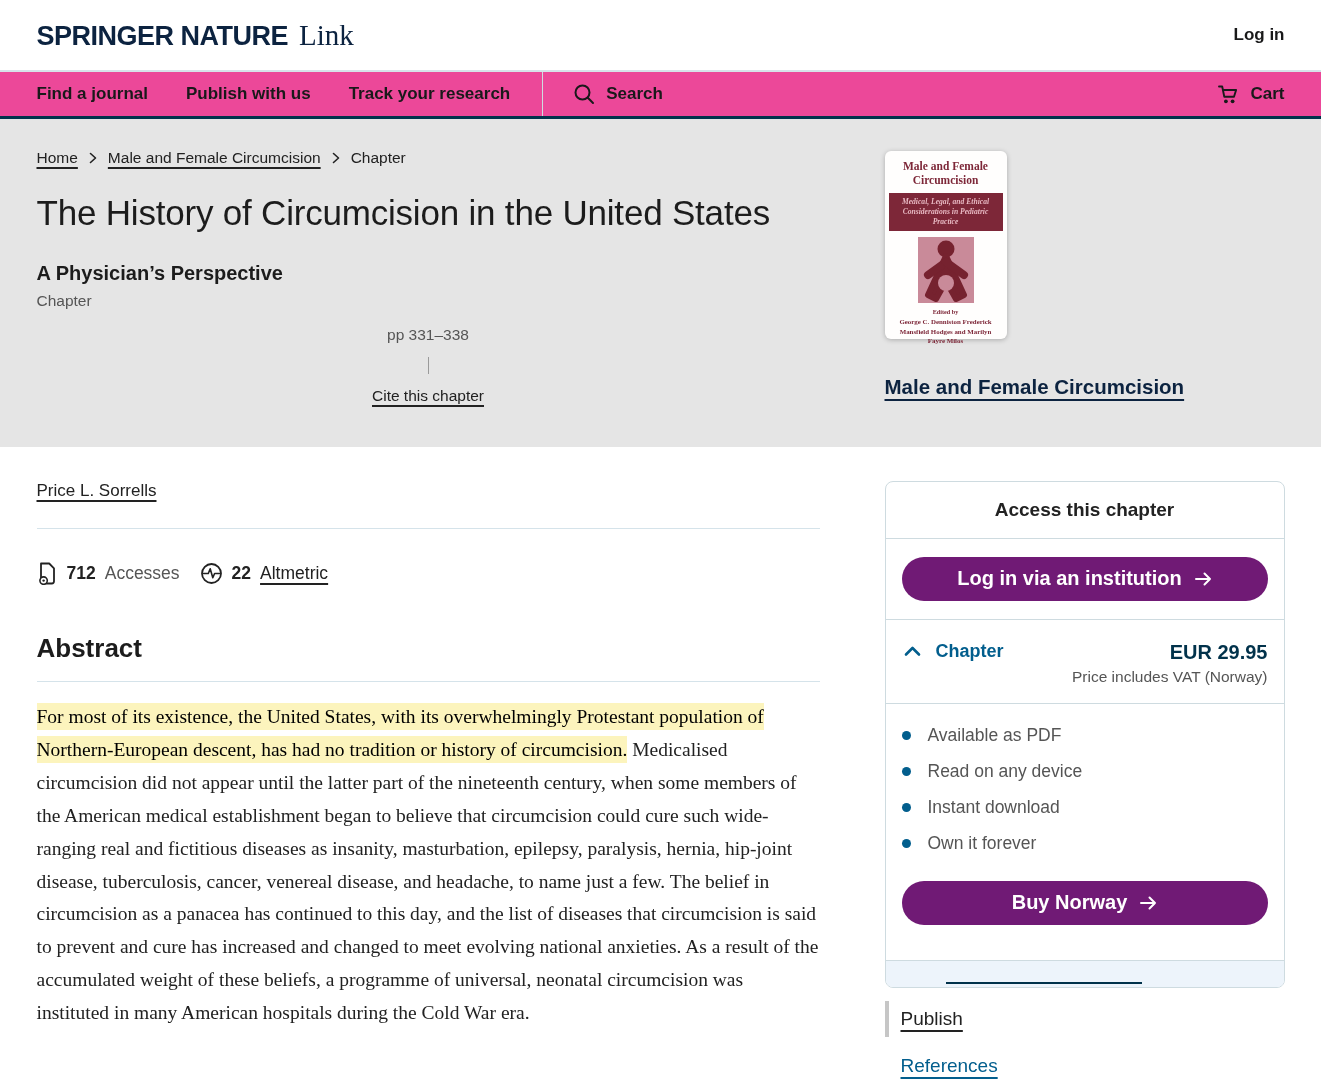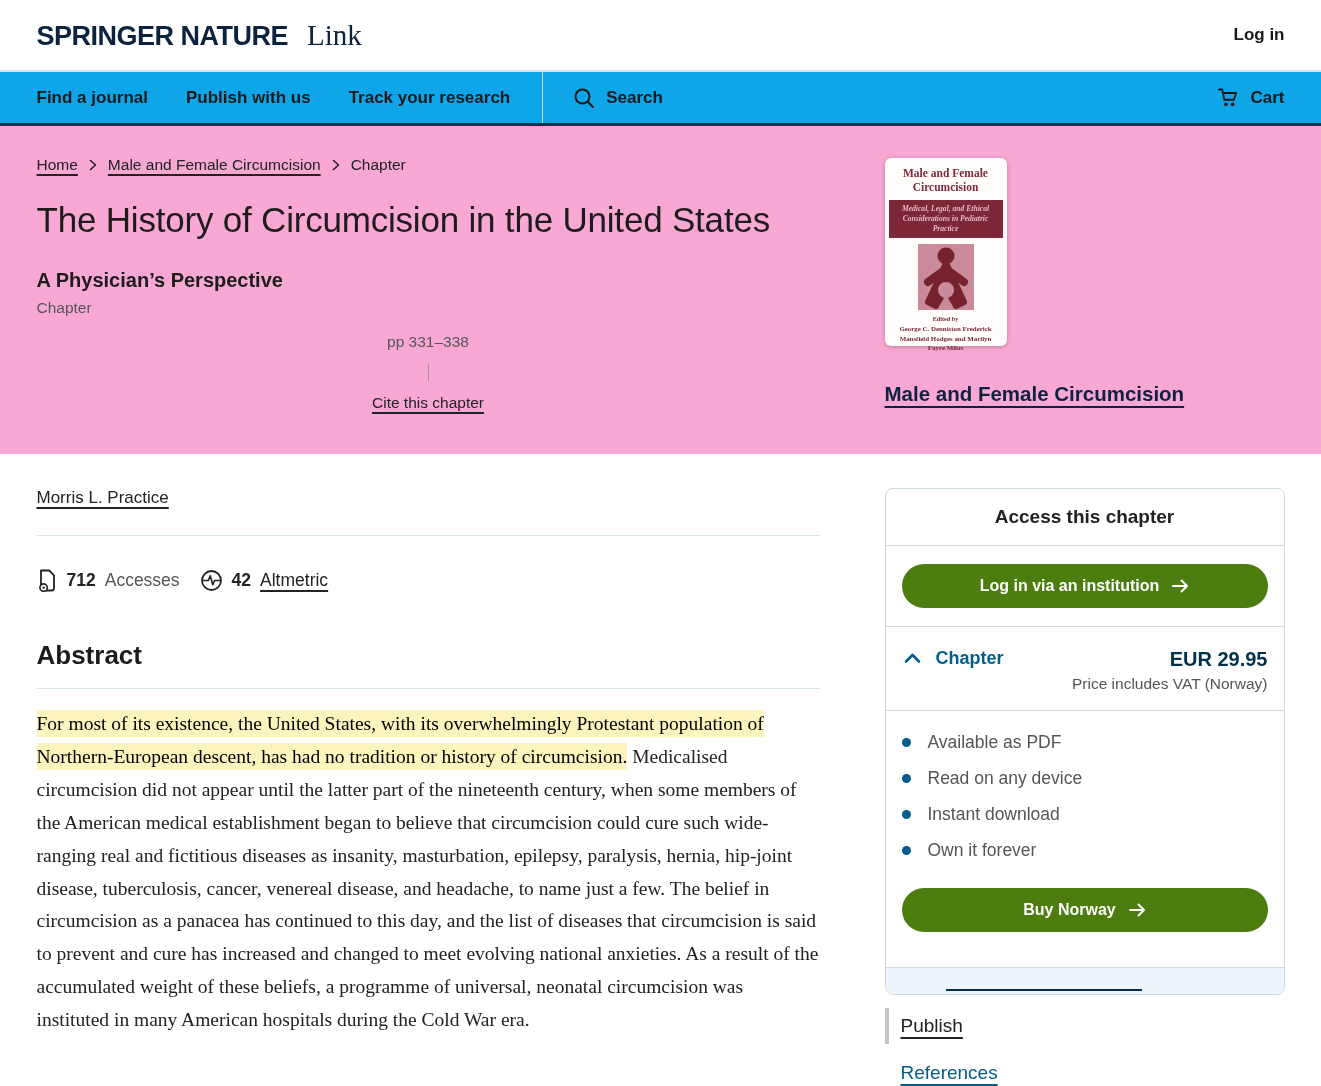--- a/index.html
+++ b/index.html
@@ -8,37 +8,37 @@
     width:1321px; height:1086px; overflow:hidden;
     font-family:"Liberation Sans", sans-serif;
     color:#222; background:#fff;
   }
   a { cursor:pointer; }
   .container { width:1248px; margin:0 auto; }
 
   
   .top-header { height:72px; border-bottom:2px solid #d7e3ea; background:#fff; }
   .top-header .container { height:100%; display:flex; align-items:center; justify-content:space-between; }
-  .logo { display:flex; align-items:baseline; gap:19px; }
+  .logo { display:flex; align-items:baseline; gap:11px; }
   .logo-main { font-weight:800; font-size:27px; letter-spacing:-0.5px; color:#0c2340; }
   .logo-suffix { font-family:"Liberation Serif", serif; font-size:29px; color:#0c2340; }
   .login-link { font-weight:700; font-size:17px; color:#19191a; text-decoration:none; }
 
   
-  .nav-bar { height:54px; background:#0ea5e9; border-bottom:3px solid #01324b; }
+  .nav-bar { height:47px; background:#ec4899; border-bottom:3px solid #01324b; }
   .nav-bar .container { height:100%; display:flex; align-items:center; }
   .nav-links { display:flex; align-items:center; gap:38px; }
   .nav-item { font-weight:700; font-size:17px; color:#19191a; text-decoration:none; }
   .nav-sep { width:1px; align-self:stretch; background:#cedbe0; margin:0 30px 0 32px; }
   .search-ctl { display:flex; align-items:center; gap:11px; font-weight:700; font-size:17px; color:#19191a; text-decoration:none; }
   .nav-spacer { flex:1; }
   .cart-ctl { display:flex; align-items:center; gap:10px; font-weight:700; font-size:17px; color:#19191a; text-decoration:none; }
 
   
-  .hero { background:#f9a8d4; padding:30px 0 42px; }
+  .hero { background:#e5e5e5; padding:30px 0 42px; }
   .hero-grid { display:grid; grid-template-columns:1fr 400px; column-gap:65px; }
   .breadcrumb { display:flex; align-items:center; gap:11px; font-size:15.5px; margin-bottom:24px; }
   .breadcrumb a { color:#222; text-decoration:underline; text-underline-offset:4px; text-decoration-thickness:1.5px; }
   .breadcrumb .current { color:#222; }
   .page-title { font-size:35px; line-height:1.25; font-weight:400; color:#1c1c1c; margin:0 0 27px; max-width:760px; letter-spacing:-0.2px; }
   .subtitle { font-size:20px; font-weight:700; color:#1c1c1c; margin-bottom:7px; }
   .type-label { font-size:15.5px; color:#555; margin-bottom:16px; }
   .meta-row { display:flex; align-items:center; gap:13px; font-size:15.5px; color:#555;flex-direction:column; }
   .meta-sep { width:1px; height:17px; background:#9a9a9a; }
   .cite-link { color:#222; text-decoration:underline; text-underline-offset:4px; text-decoration-thickness:1.5px; }
@@ -74,21 +74,21 @@
   .div-abstract { margin:17px 0 0; }
   .abstract-text { font-family:"Liberation Serif", "DejaVu Serif", serif; font-size:19.5px; line-height:1.69; color:#222; margin:19px 0 0; }
   .abstract-text mark { background:#fcf4bd; padding:3px 0; }
 
   
   .access-card { border:1px solid #cedbe0; border-radius:8px; overflow:hidden; background:#fff; }
   .card-title { text-align:center; font-weight:700; font-size:19px; color:#222; padding:17px 10px; border-bottom:1px solid #cedbe0; }
   .card-section { padding:18px 16px; }
   .sec-border { border-bottom:1px solid #cedbe0; }
   .btn { display:flex; align-items:center; justify-content:center; gap:13px; width:100%; height:44px;
-    background:#4d7c0f; color:#fff; font-family:inherit; font-weight:700; font-size:16px;
+    background:#701a75; color:#fff; font-family:inherit; font-weight:700; font-size:20px;
     border:none; border-radius:24px; cursor:pointer; }
   .price-row { display:flex; justify-content:space-between; align-items:flex-start; padding:21px 16px 17px; border-bottom:1px solid #cedbe0; }
   .price-left { display:flex; align-items:center; gap:13px; }
   .price-toggle { background:none; border:none; padding:2px; cursor:pointer; display:flex; }
   .chapter-label { color:#025e8d; font-weight:700; font-size:18px; }
   .price-right { text-align:right; }
   .price-value { font-weight:700; font-size:20px; color:#01324b; }
   .vat-note { font-size:15.5px; color:#555; margin-top:4px; }
   .features { list-style:none; margin:0; padding:21px 16px 2px; }
   .features li { display:flex; align-items:center; gap:17px; color:#555; font-size:17.5px; margin-bottom:15px; }
@@ -204,21 +204,21 @@
         <a class="hero-book-link">Male and Female Circumcision</a>
       </div>
     </div>
   </div>
 </section>
 
 <main class="main">
   <div class="container main-grid">
 
     <div>
-      <a class="author-link">Morris L. Practice</a>
+      <a class="author-link">Price L. Sorrells</a>
       <hr class="divider div-author">
 
       <div class="metrics-row">
         <div class="metric">
           <span>
             <svg width="21" height="23" viewBox="0 0 21 23">
                 <path d="M4 1.5h8.2L17 6.3v13a2.2 2.2 0 0 1-2.2 2.2H6.2A2.2 2.2 0 0 1 4 19.3Z" fill="none" stroke="#222" stroke-width="1.8" stroke-linejoin="round"></path>
                 <circle cx="6.6" cy="18.6" r="3.7" fill="#fff" stroke="#222" stroke-width="1.6"></circle>
                 <circle cx="6.6" cy="18.6" r="1.2" fill="#222"></circle>
               </svg>
@@ -226,21 +226,21 @@
           <span class="metric-value">712</span>
           <span class="metric-label">Accesses</span>
         </div>
         <div class="metric">
           <span>
             <svg width="23" height="23" viewBox="0 0 23 23">
                 <circle cx="11.5" cy="11.5" r="9.5" fill="none" stroke="#222" stroke-width="1.8"></circle>
                 <polyline points="3.5,11.5 8.3,11.5 10.2,6.8 12.8,15.8 14.6,11.5 19.5,11.5" fill="none" stroke="#222" stroke-width="1.6" stroke-linecap="round" stroke-linejoin="round"></polyline>
               </svg>
           </span>
-          <span class="metric-value">42</span>
+          <span class="metric-value">22</span>
           <a class="metric-link">Altmetric</a>
         </div>
       </div>
 
       <h2 class="abstract-heading">Abstract</h2>
       <hr class="divider div-abstract">
       <p class="abstract-text"><mark>For most of its existence, the United States, with its overwhelmingly Protestant population of Northern-European descent, has had no tradition or history of circumcision.</mark><span> Medicalised circumcision did not appear until the latter part of the nineteenth century, when some members of the American medical establishment began to believe that circumcision could cure such wide-ranging real and fictitious diseases as insanity, masturbation, epilepsy, paralysis, hernia, hip-joint disease, tuberculosis, cancer, venereal disease, and headache, to name just a few. The belief in circumcision as a panacea has continued to this day, and the list of diseases that circumcision is said to prevent and cure has increased and changed to meet evolving national anxieties. As a result of the accumulated weight of these beliefs, a programme of universal, neonatal circumcision was instituted in many American hospitals during the Cold War era.</span></p>
     </div>
 
     <aside>

